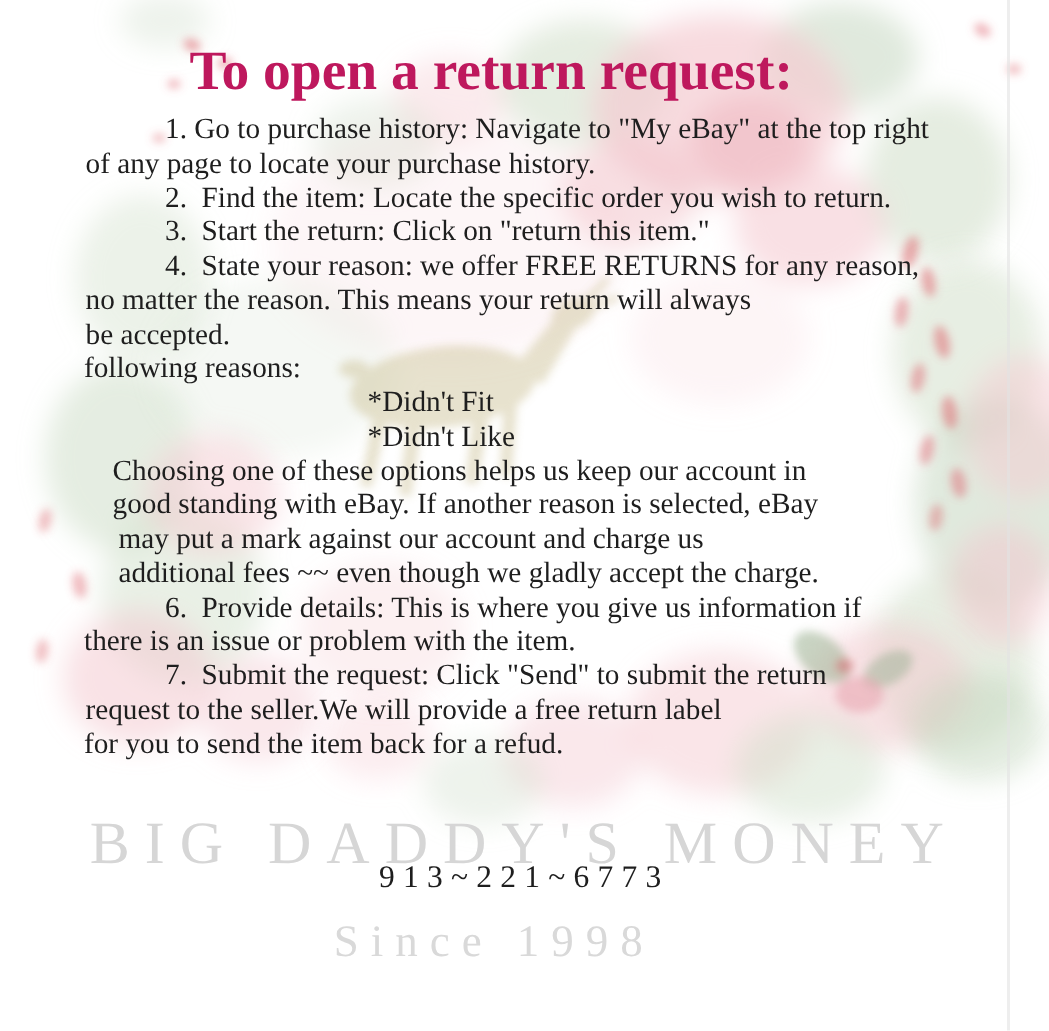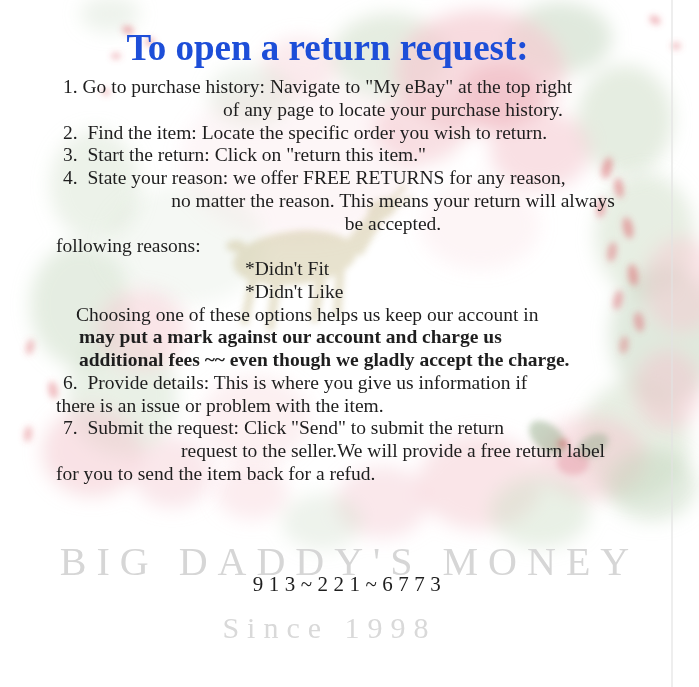--- a/index.html
+++ b/index.html
@@ -15,33 +15,33 @@
     color:#d6d6d6;white-space:pre;
   }
   .wm-since{
     position:absolute;top:611px;left:0;width:684px;z-index:1;
     text-align:center;padding-right:25px;box-sizing:border-box;
     font-size:30px;line-height:34px;letter-spacing:8px;color:#d9d9d9;white-space:pre;
   }
   .title{
     position:absolute;top:26px;left:0;width:655px;margin:0;z-index:2;
     text-align:center;font-size:37px;line-height:44px;font-weight:700;
-    color:#1d4ed8;letter-spacing:0px;
+    color:#be185d;letter-spacing:0px;
   }
   .stack{
     position:absolute;top:76px;left:0;width:699px;z-index:2;
     font-size:19.5px;line-height:22.75px;color:#1e1e1e;
   }
   .stack div{white-space:pre;}
-  .num   {padding-left:63px;}
-  .cont  {padding-left:87px;text-align:center;}
+  .num   {padding-left:63px;margin-left:47px;}
+  .cont  {padding-left:57px;}
   .cont2 {padding-left:56px;}
   .reason{padding-left:245px;}
-  .para  {padding-left:76px;}
-  .para2 {padding-left:79px;font-weight:bold;}
+  .para  {padding-left:56px;margin-left:19px;}
+  .para2 {padding-left:79px;}
   .contact{
     position:absolute;top:576px;left:0;width:699px;z-index:2;
     text-align:center;padding-left:16px;box-sizing:border-box;
     font-size:19.5px;line-height:23px;color:#1e1e1e;white-space:pre;
   }
   .phone{
     position:absolute;top:572px;left:0;width:699px;z-index:2;
     text-align:center;font-size:21px;line-height:24px;letter-spacing:5.5px;
     color:#1e1e1e;white-space:pre;
   }
@@ -162,20 +162,21 @@
       <div class="cont">of any page to locate your purchase history.</div>
       <div class="num">2.  Find the item: Locate the specific order you wish to return.</div>
       <div class="num">3.  Start the return: Click on "return this item."</div>
       <div class="num">4.  State your reason: we offer FREE RETURNS for any reason,</div>
       <div class="cont">no matter the reason. This means your return will always</div>
       <div class="cont">be accepted.</div>
       <div class="cont2">following reasons:</div>
       <div class="reason">*Didn't Fit</div>
       <div class="reason">*Didn't Like</div>
       <div class="para">Choosing one of these options helps us keep our account in</div>
+      <div class="para">good standing with eBay. If another reason is selected, eBay</div>
       <div class="para2">may put a mark against our account and charge us</div>
       <div class="para2">additional fees ~~ even though we gladly accept the charge.</div>
       <div class="num">6.  Provide details: This is where you give us information if</div>
       <div class="cont2">there is an issue or problem with the item.</div>
       <div class="num">7.  Submit the request: Click "Send" to submit the return</div>
       <div class="cont">request to the seller.We will provide a free return label</div>
       <div class="cont2">for you to send the item back for a refud.</div>
     </div>
 
   <div class="phone">913~221~6773</div>

